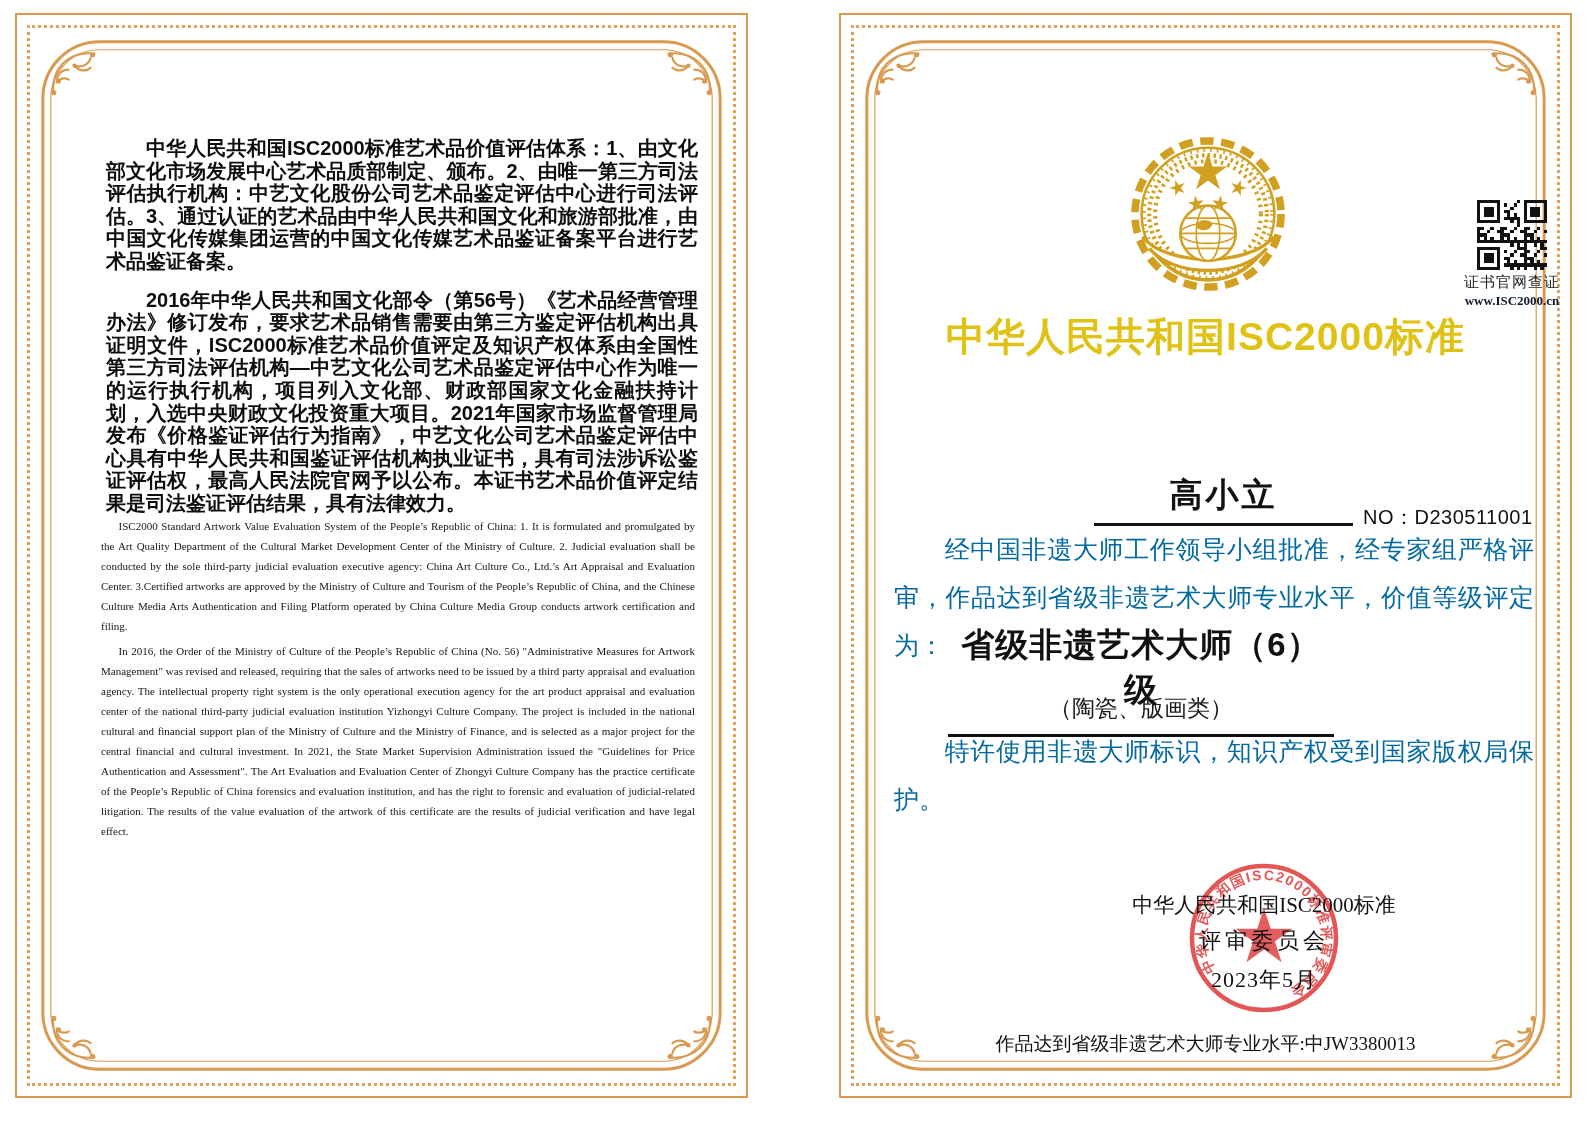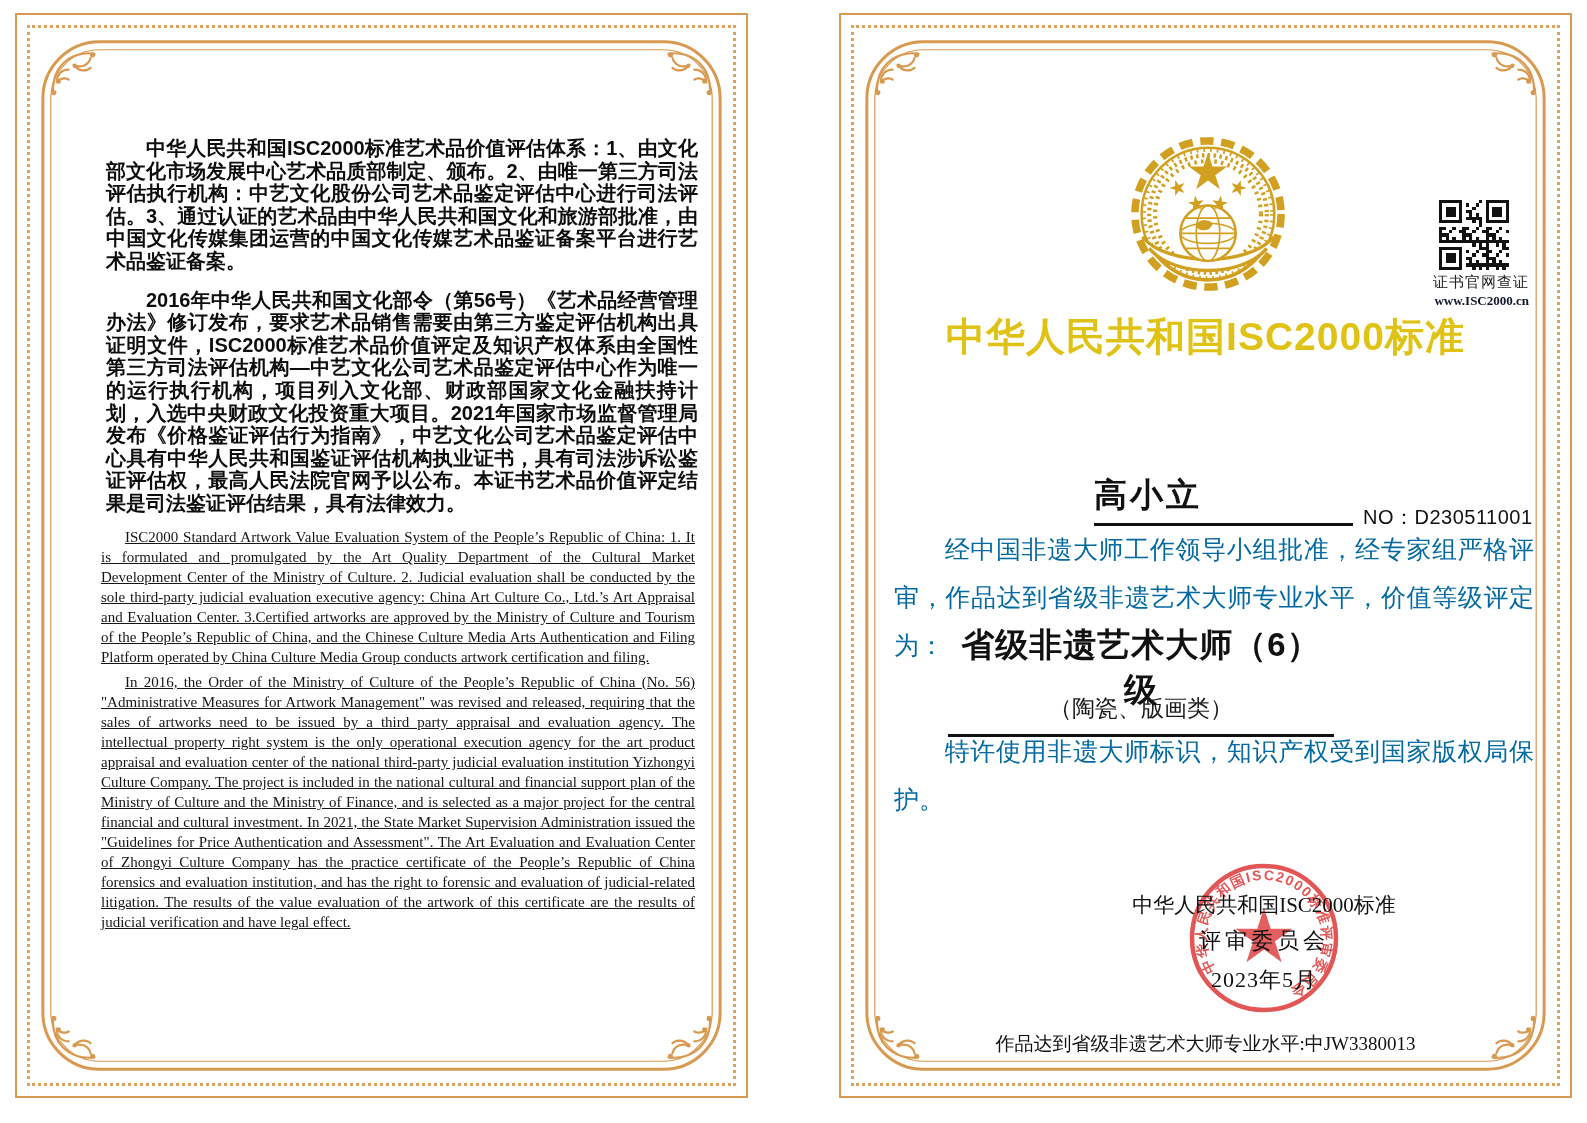--- a/index.html
+++ b/index.html
@@ -8,34 +8,34 @@
   .page{position:absolute;top:13px;width:733px;height:1085px;border:2px solid #d89a50;background:#fff;box-sizing:border-box;}
   .page-left{left:15px;}
   .page-right{left:839px;}
   .dots{position:absolute;inset:10px;border:3px dotted #dda35c;pointer-events:none;}
   svg.frame{position:absolute;left:0;top:0;width:729px;height:1081px;pointer-events:none;color:#d89a50;}
 
   
   .cn-text{position:absolute;left:73px;top:106px;width:624px;font-size:20px;font-weight:bold;
            line-height:22.6px;text-align:justify;color:#0d0d0d;letter-spacing:0;}
   .cn-text p{margin:16px;text-indent:2em;}
-  .en-text{position:absolute;left:84px;top:512px;width:594px;font-family:"Liberation Serif",serif;
-           font-size:15px;line-height:20px;text-align:justify;color:#151515;text-decoration:underline;}
+  .en-text{position:absolute;left:84px;top:501px;width:594px;font-family:"Liberation Serif",serif;
+           font-size:11px;line-height:20px;text-align:justify;color:#151515;}
   .en-text p{margin:0;text-indent:1.6em;}
   .en-text p + p{margin-top:5px;}
 
   
   .emblem{position:absolute;left:283px;top:108px;width:168px;height:182px;color:#d2a021;}
-  .qr-block{position:absolute;left:578px;top:185px;width:110px;text-align:right;}
+  .qr-block{position:absolute;left:616px;top:185px;width:110px;text-align:center;}
   .qr-block svg{display:block;margin:0 auto;width:70px;height:70px;}
   .qr-cap1{font-size:15px;margin-top:3px;color:#222;font-family:"Liberation Serif",serif;letter-spacing:1px;}
   .qr-cap2{font-size:13px;font-weight:bold;color:#0f172a;font-family:"Liberation Serif",serif;margin-top:1px;}
   .cert-title{position:absolute;left:0;top:295px;width:100%;text-align:center;font-size:39px;
               font-weight:bold;color:#e0c215;letter-spacing:1px;}
-  .name-wrap{position:absolute;left:253px;top:458px;width:259px;
+  .name-wrap{position:absolute;left:253px;top:458px;width:259px;text-align:center;
              border-bottom:3px solid #111;padding-bottom:5px;}
   .name{font-size:33px;font-weight:bold;letter-spacing:3px;}
   .no-label{position:absolute;left:522px;top:489px;font-size:20px;font-weight:normal;letter-spacing:0.5px;text-align:center;}
   .body-par{position:absolute;left:53px;width:640px;font-size:25px;line-height:48px;
             text-align:justify;color:#0369a1;}
   .body-par.p1{top:510px;}
   .body-par.p2{top:712px;}
   .body-par .indent{display:inline-block;width:2em;}
   .level{position:absolute;left:107px;top:608px;width:386px;text-align:center;font-size:33px;
          font-weight:bold;border-bottom:3px solid #111;padding-bottom:21px;letter-spacing:1px;}

